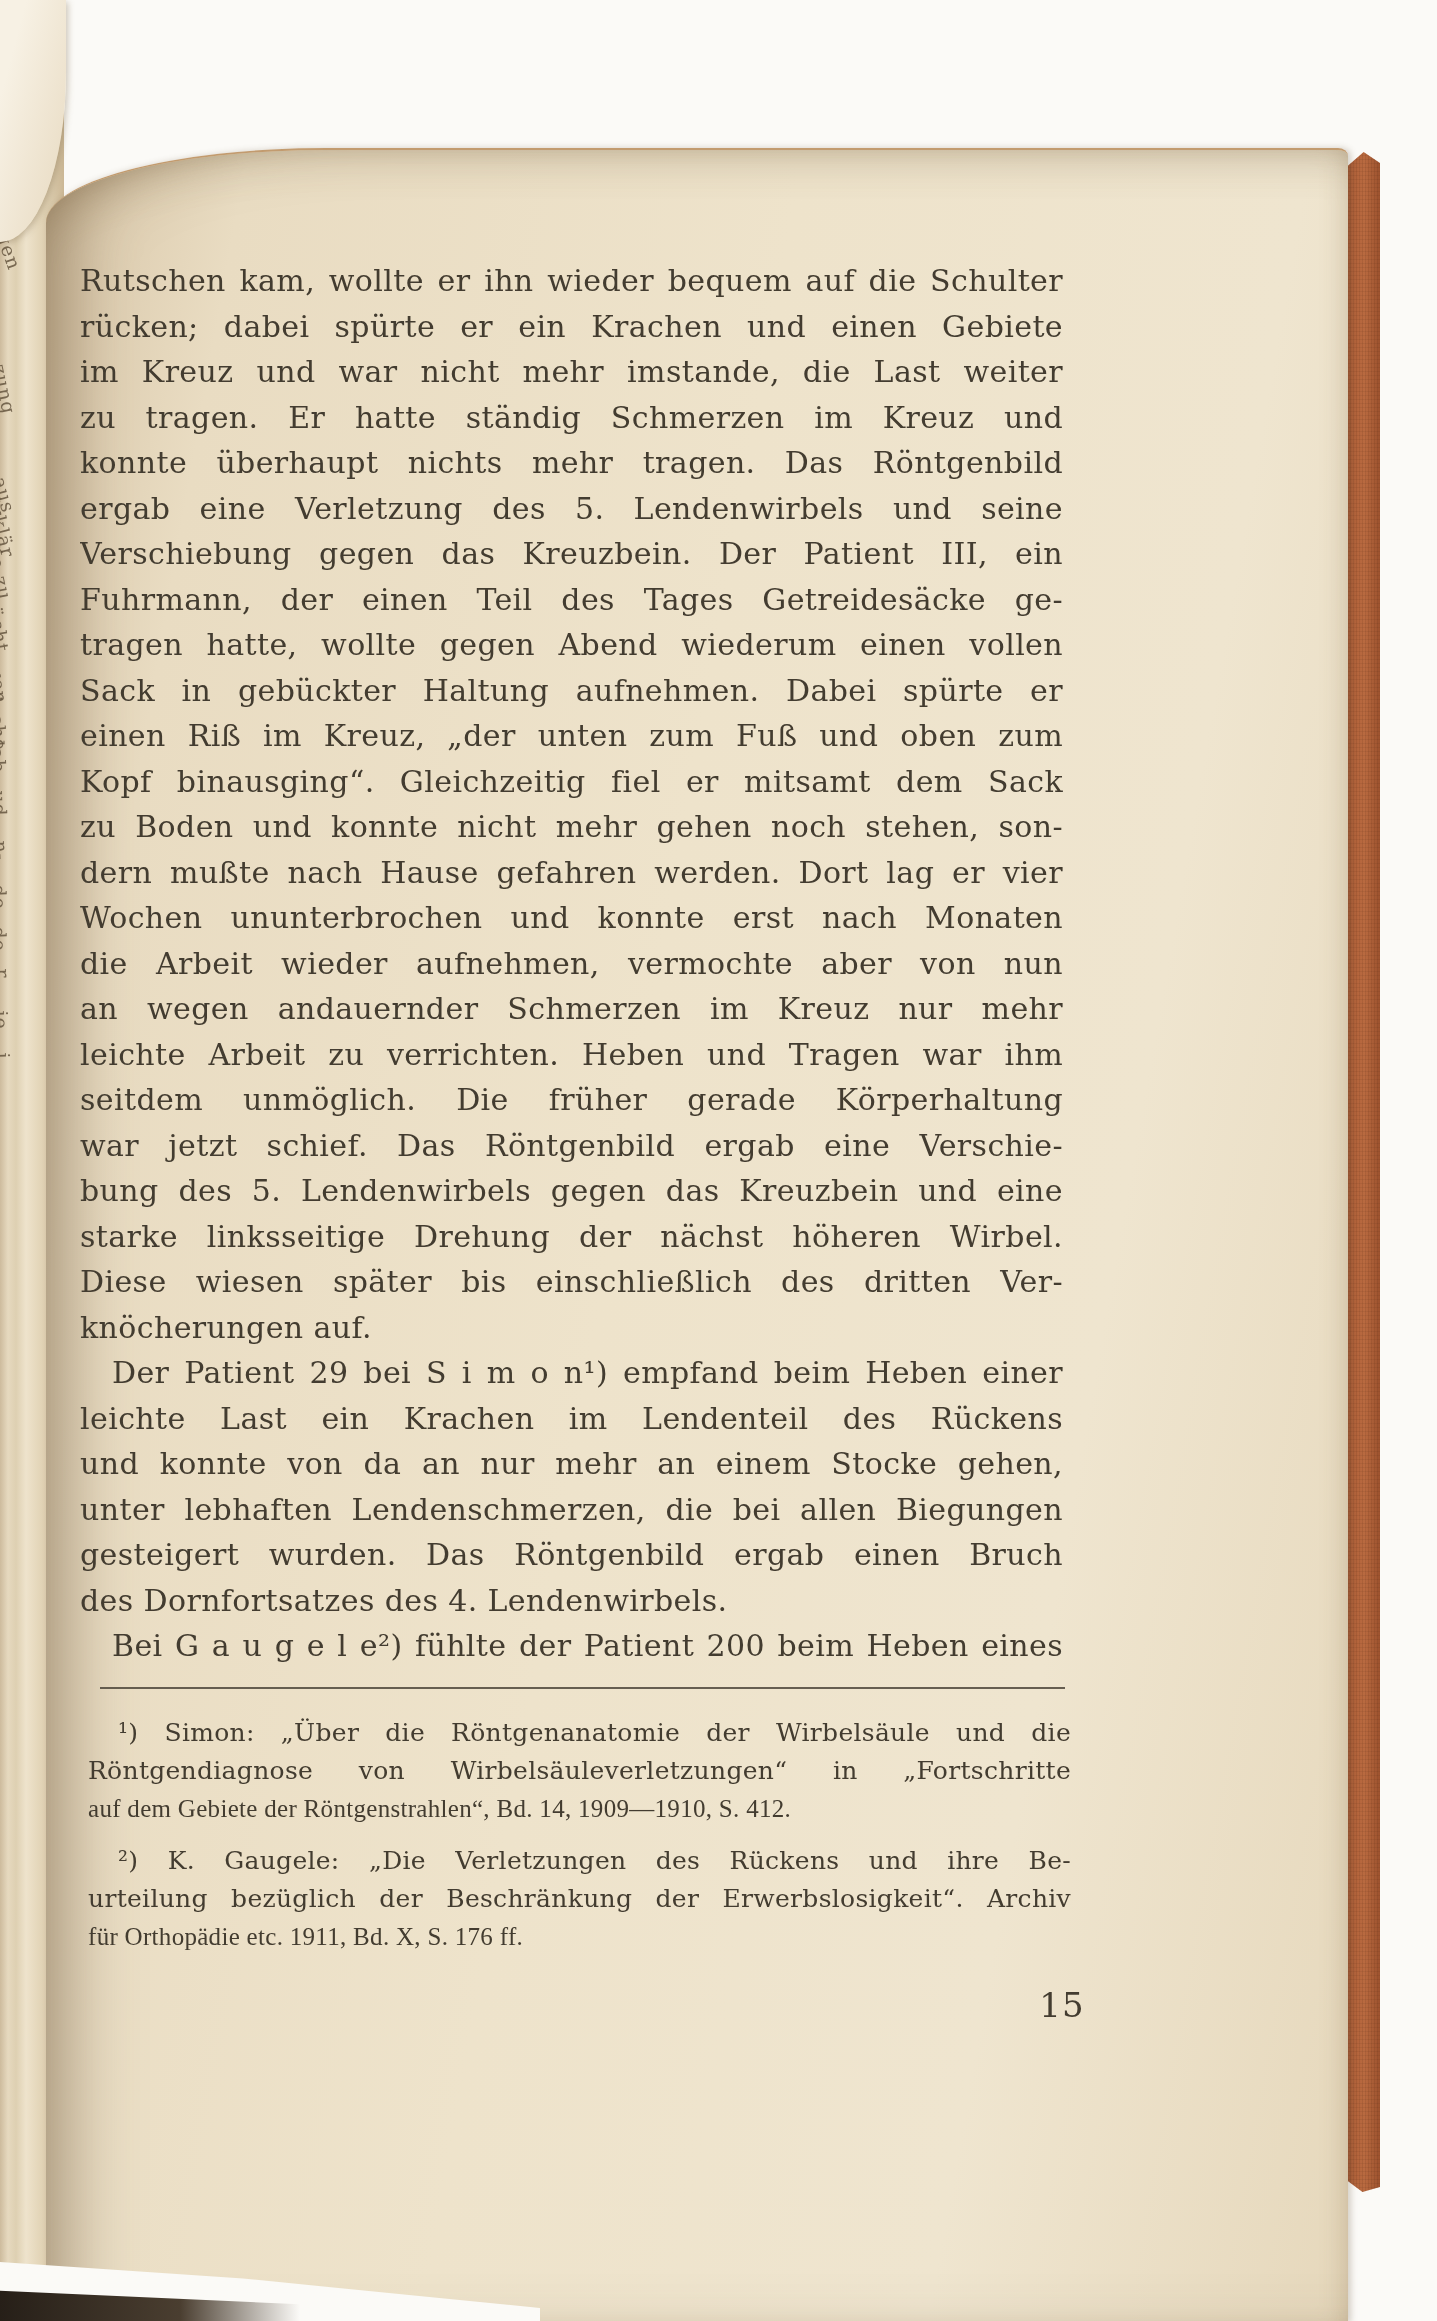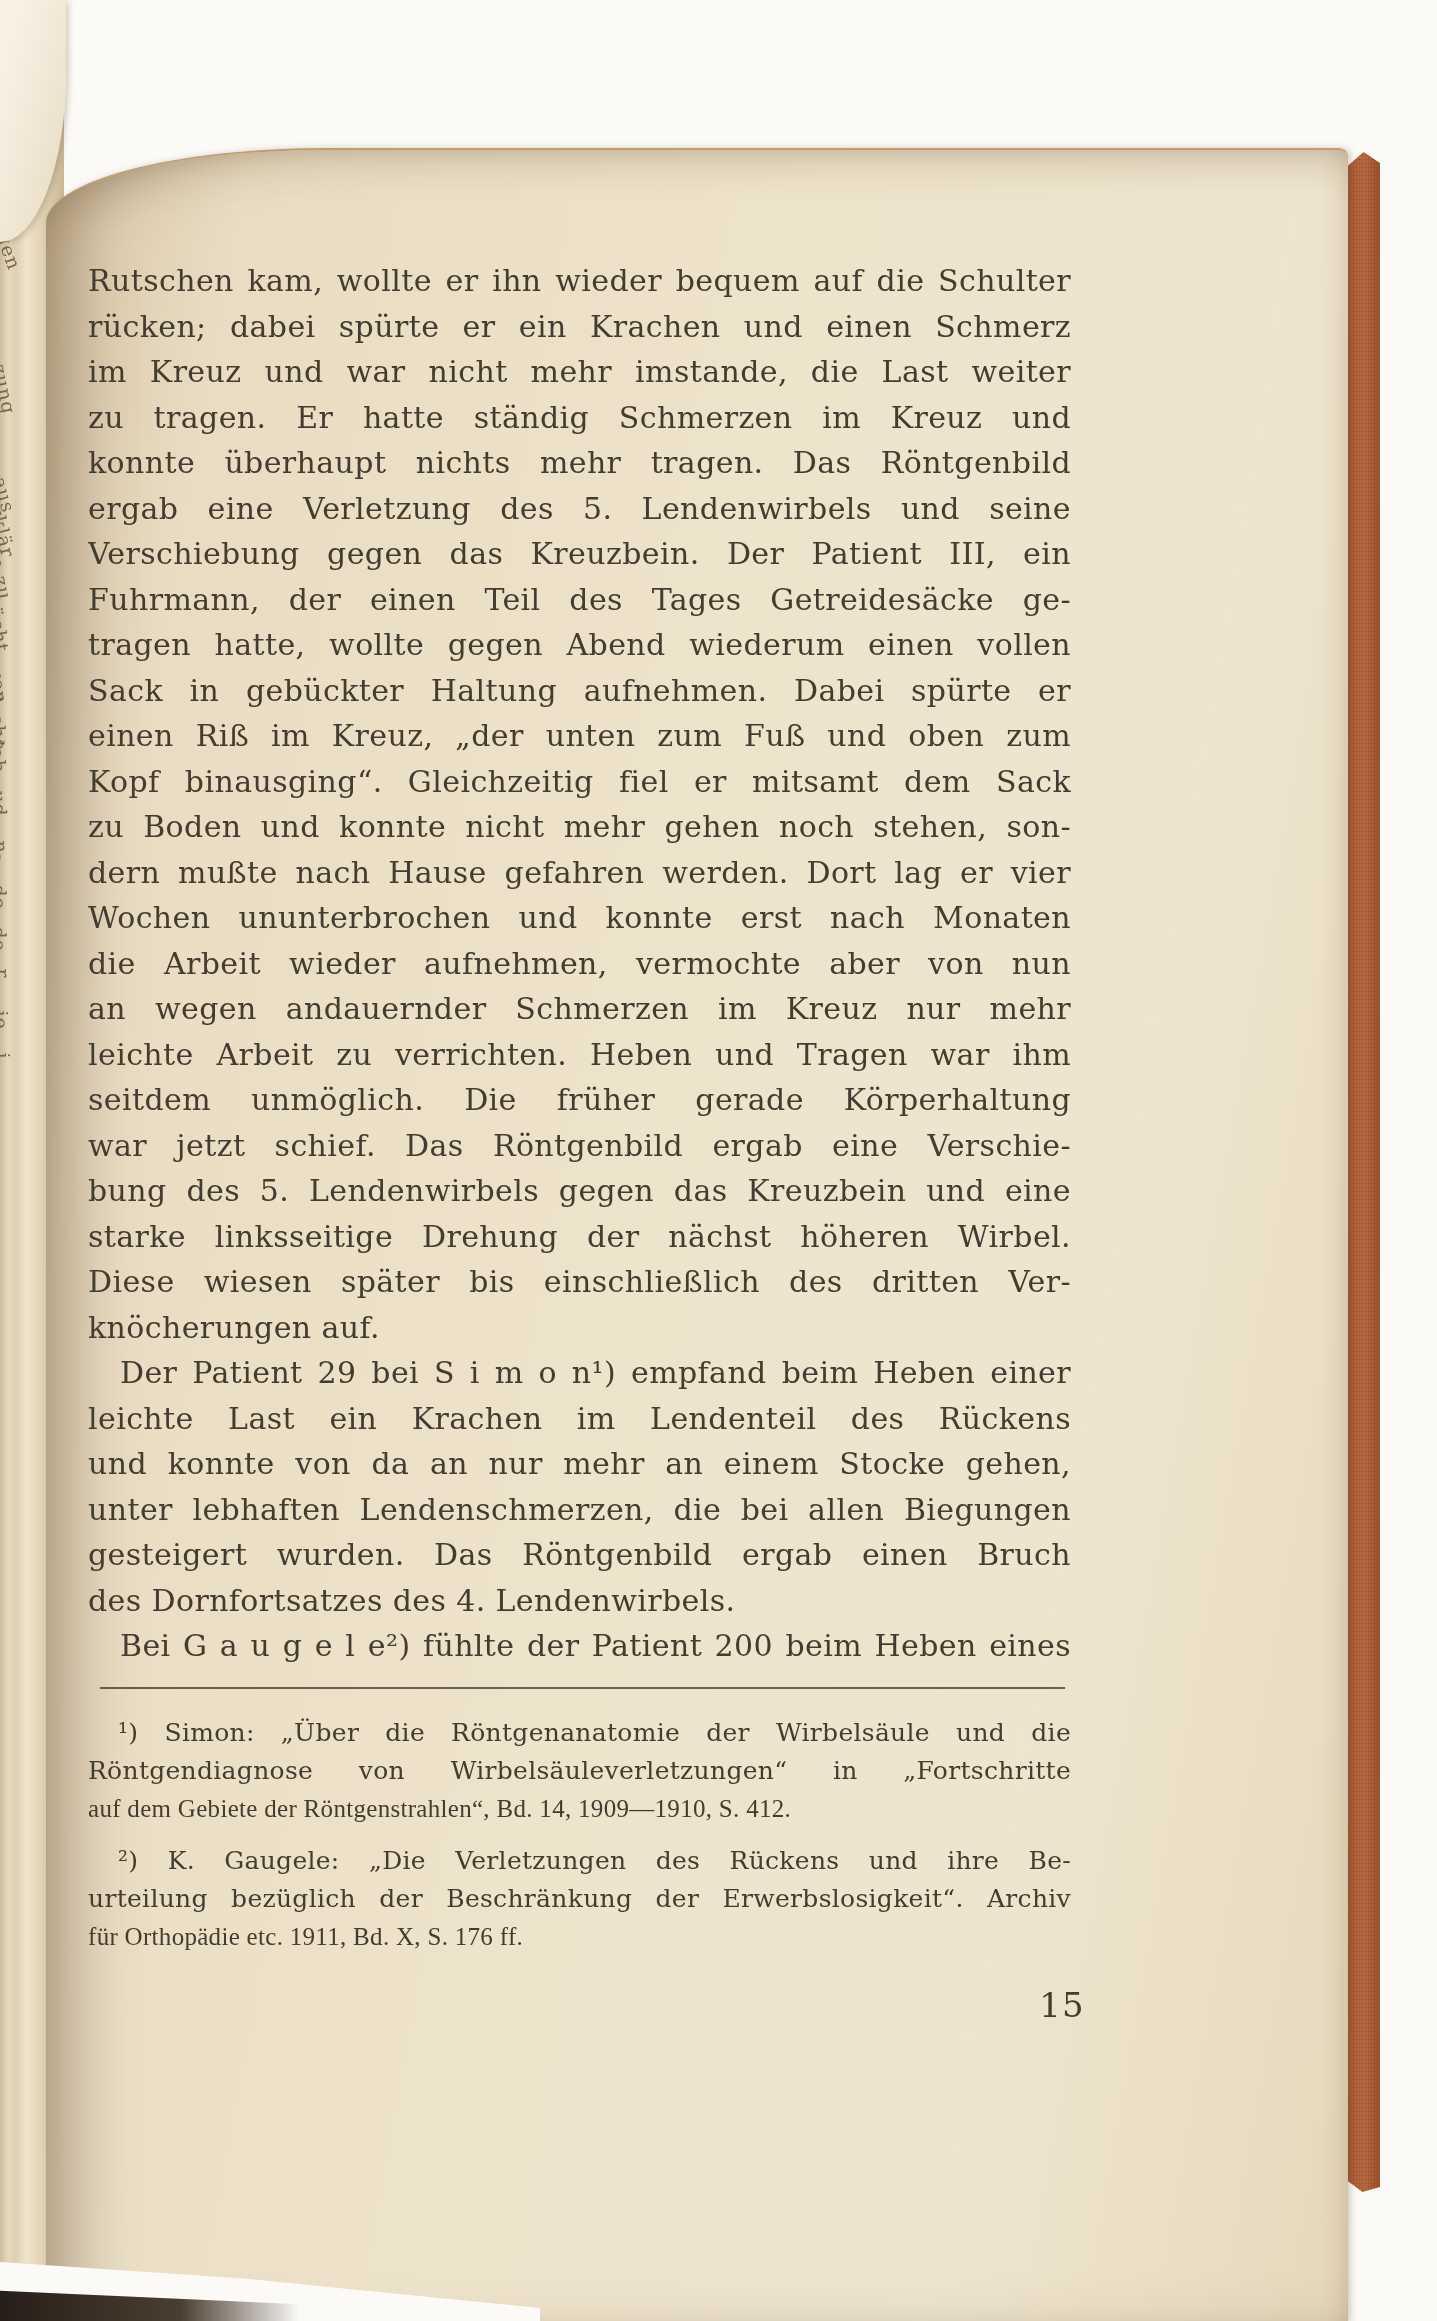--- a/index.html
+++ b/index.html
@@ -55,21 +55,21 @@
     background:var(--background,#fbfaf7);
     clip-path:polygon(0 0,45% 28%,100% 78%,100% 100%,0 100%);
   }
   .bottom-shadow{
     position:absolute;left:0;top:2284px;width:300px;height:37px;
     background:linear-gradient(to right,#261f18,#4a3e30 60%,rgba(74,62,48,0));
     clip-path:polygon(0 18%,100% 55%,100% 100%,0 100%);
   }
   
   .body-lines{
-    position:absolute;left:88px;top:258px;width:983px;
+    position:absolute;left:80px;top:258px;width:983px;
     color:var(--ink,#433c30);
   }
   .bline{
     font-size:30px;line-height:45.5px;height:45.5px;overflow:hidden;
     text-align:justify;text-align-last:justify;
     letter-spacing:.4px;hyphens:none;
   }
   .bline.last{text-align-last:left;}
   .bline.indent{padding-left:32px;}
   .foot-rule{
@@ -119,21 +119,21 @@
     </div>
 
   <div class="cover-strip"></div>
 
   <div class="page"></div>
 
   <div class="curl-corner"></div>
 
   <div class="body-lines" id="body-lines">
       <div class="bline">Rutschen kam, wollte er ihn wieder bequem auf die Schulter</div>
-      <div class="bline">rücken; dabei spürte er ein Krachen und einen Schmerz</div>
+      <div class="bline">rücken; dabei spürte er ein Krachen und einen Gebiete</div>
       <div class="bline">im Kreuz und war nicht mehr imstande, die Last weiter</div>
       <div class="bline">zu tragen. Er hatte ständig Schmerzen im Kreuz und</div>
       <div class="bline">konnte überhaupt nichts mehr tragen. Das Röntgenbild</div>
       <div class="bline">ergab eine Verletzung des 5. Lendenwirbels und seine</div>
       <div class="bline">Verschiebung gegen das Kreuzbein. Der Patient III, ein</div>
       <div class="bline">Fuhrmann, der einen Teil des Tages Getreidesäcke ge-</div>
       <div class="bline">tragen hatte, wollte gegen Abend wiederum einen vollen</div>
       <div class="bline">Sack in gebückter Haltung aufnehmen. Dabei spürte er</div>
       <div class="bline">einen Riß im Kreuz, „der unten zum Fuß und oben zum</div>
       <div class="bline">Kopf binausging“. Gleichzeitig fiel er mitsamt dem Sack</div>

